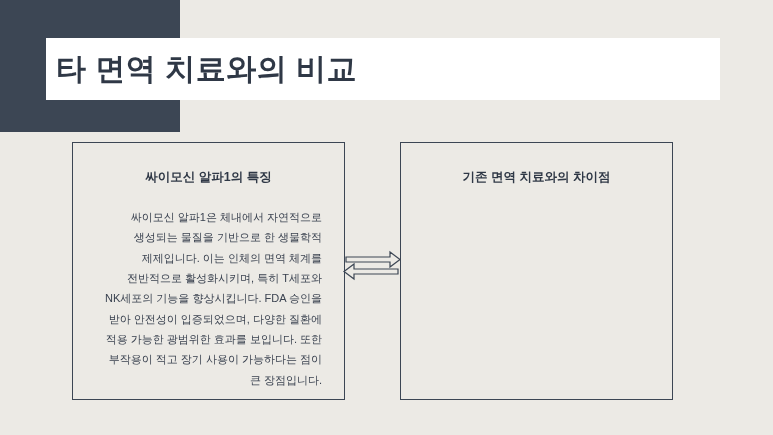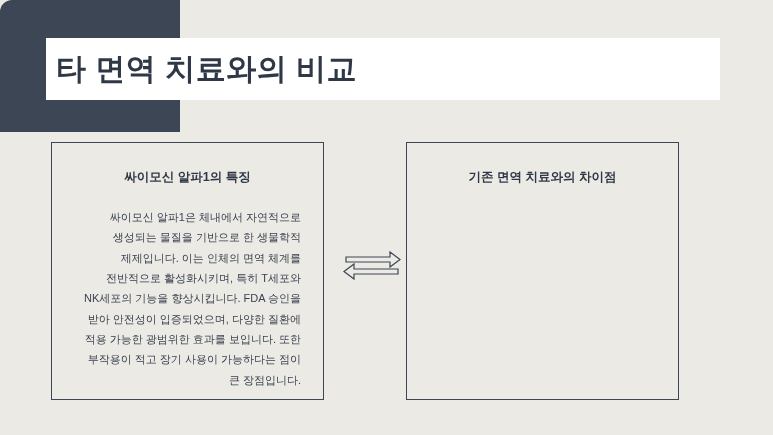--- a/index.html
+++ b/index.html
@@ -12,21 +12,20 @@
     background: #eceae5;
     font-family: "Liberation Sans", sans-serif;
     overflow: hidden;
   }
   .slide {
     position: relative;
     width: 773px;
     height: 435px;
     background: #eceae5;
     overflow: hidden;
-    border-radius: 12px;
   }
   
   .navy-band {
     position: absolute;
     left: 0;
     top: 0;
     width: 180px;
     height: 132px;
     background: #3c4654;
   }
@@ -56,25 +55,24 @@
   .box {
     position: absolute;
     top: 142px;
     width: 273px;
     height: 258px;
     border: 1.5px solid #3c4654;
     background: transparent;
     box-sizing: border-box;
   }
   .box-left {
-    left: 51px;
+    left: 72px;
   }
   .box-right {
     left: 400px;
-    margin-left: 6px;
   }
   .box-title {
     position: absolute;
     left: 0;
     top: 26px;
     width: 100%;
     text-align: center;
     font-size: 12.5px;
     font-weight: bold;
     color: #2f3846;

